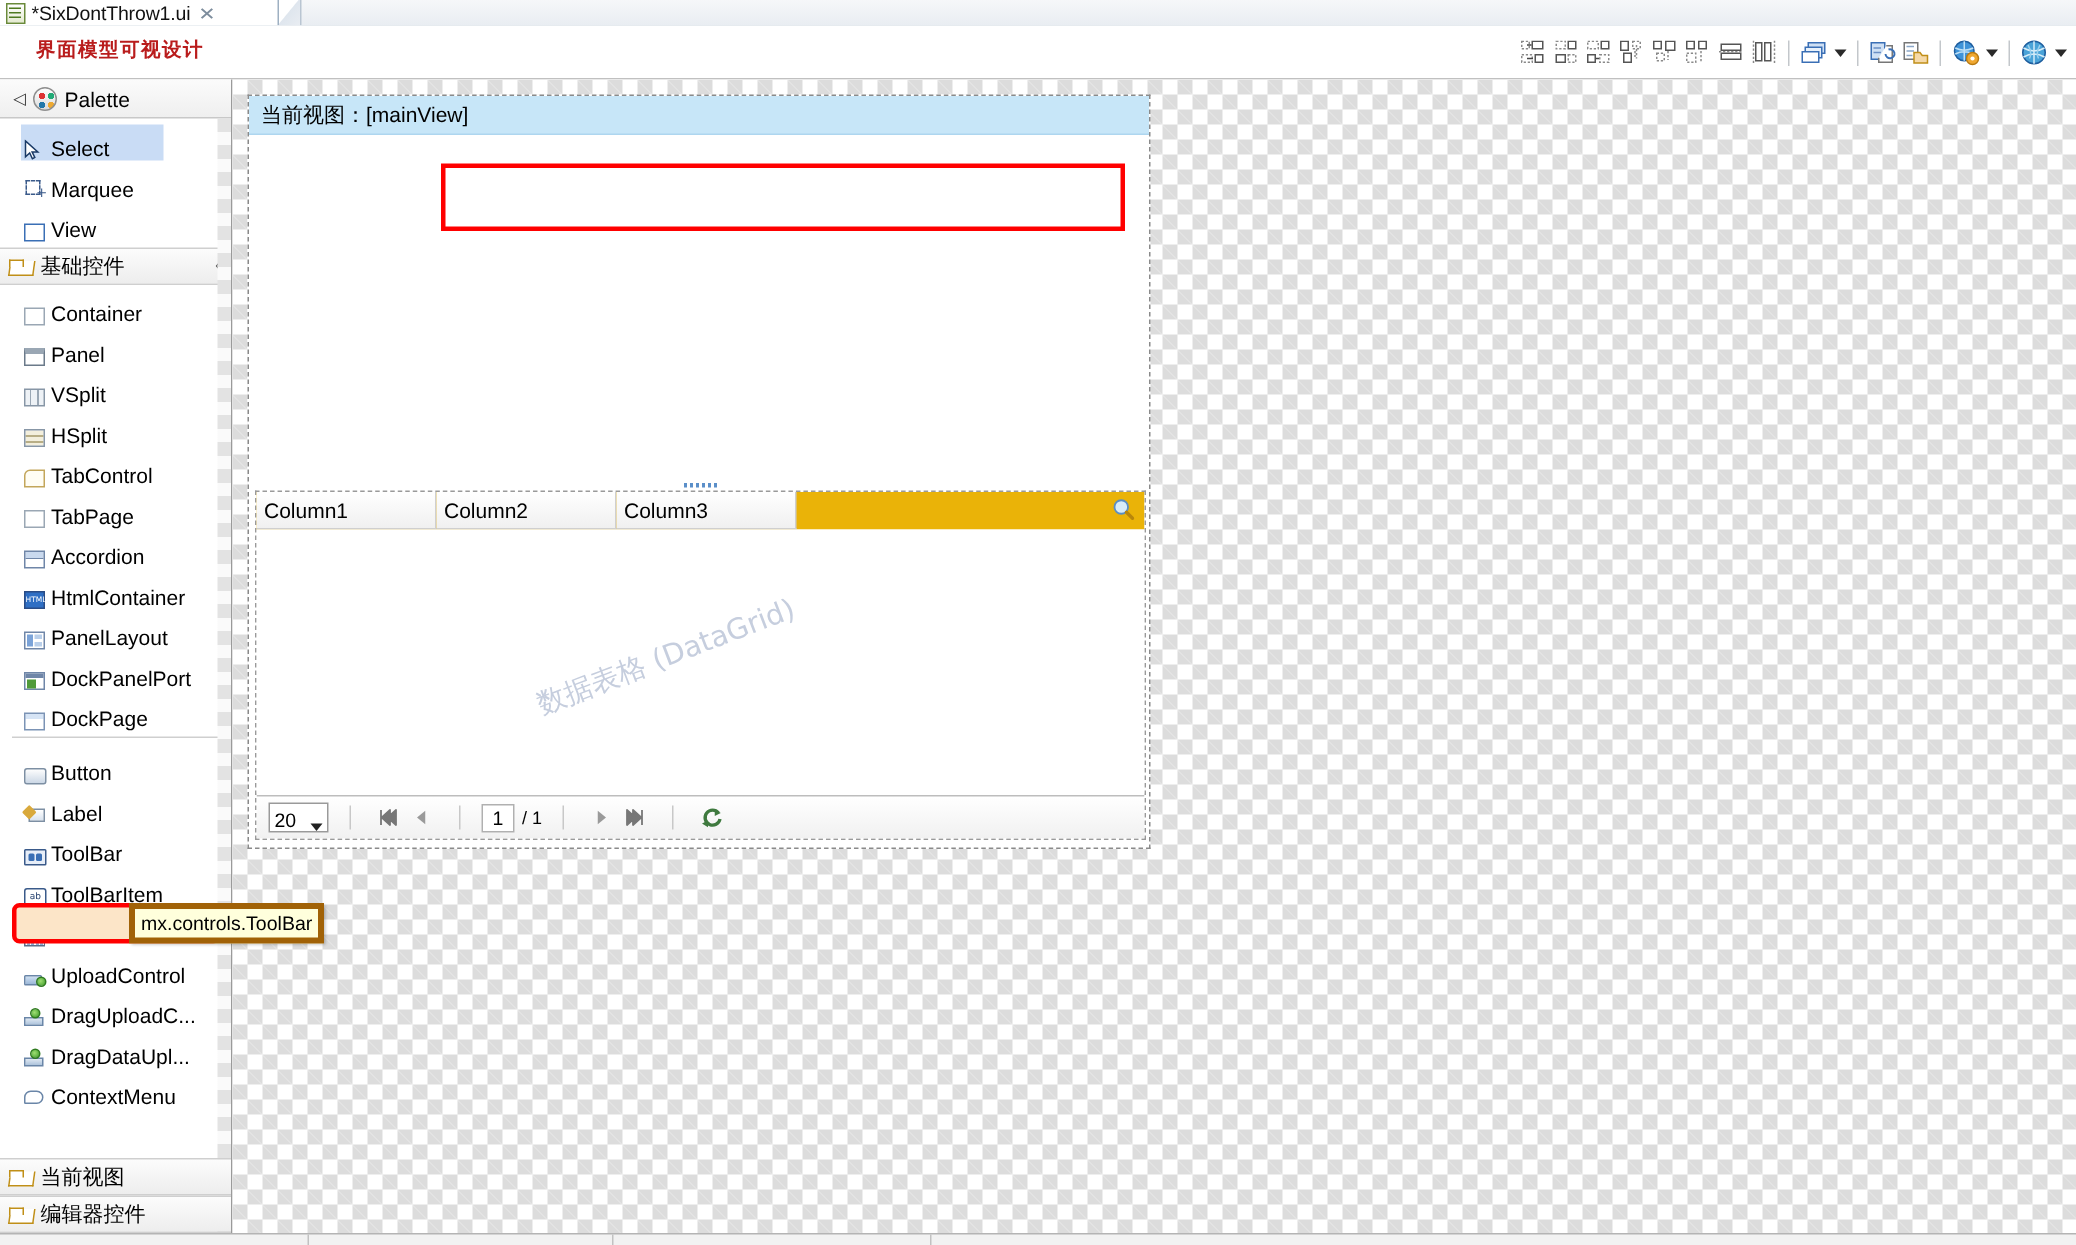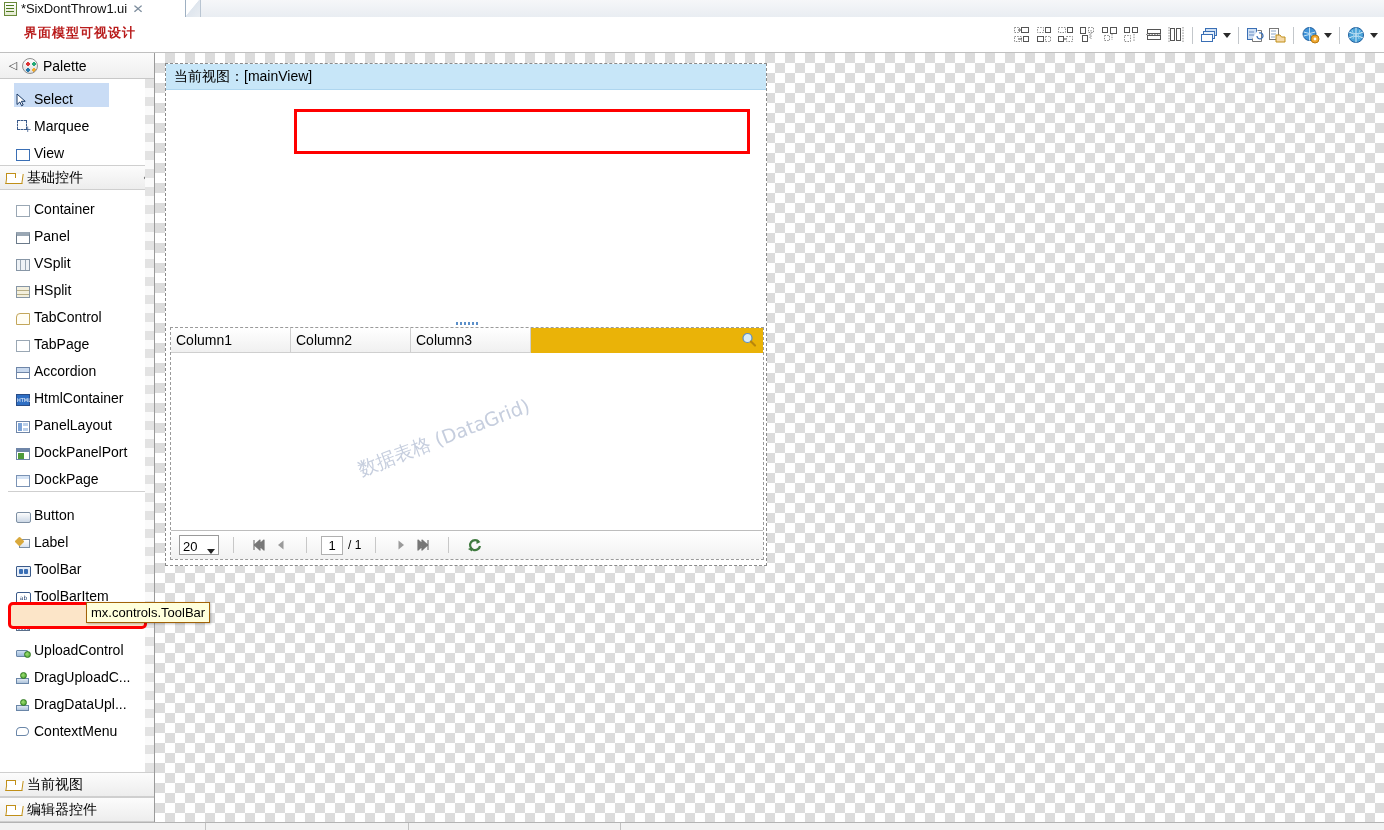--- a/index.html
+++ b/index.html
@@ -365,21 +365,21 @@
   .pg-input {
     width: 22px; height: 19px; border: 1px solid #b0b0b0; background: #fff;
     font-size: 13px; text-align: center; line-height: 17px; box-sizing: border-box;
   }
   .pg-total { font-size: 12px; margin-left: 5px; }
 
   
   .tooltip {
     position: absolute; left: 86px; top: 602px;
     background: #ffffdc;
-    border: 1px solid #a16207;
+    border: 4px solid #a16207;
     padding: 2px 4px;
     font-size: 13px; color: #000;
     box-shadow: 1px 1px 2px rgba(0,0,0,0.25);
     white-space: nowrap;
     z-index: 20;
   }
 
   
   .statusbar {
     position: absolute; left: 0; bottom: 0; width: 1384px; height: 8px;

